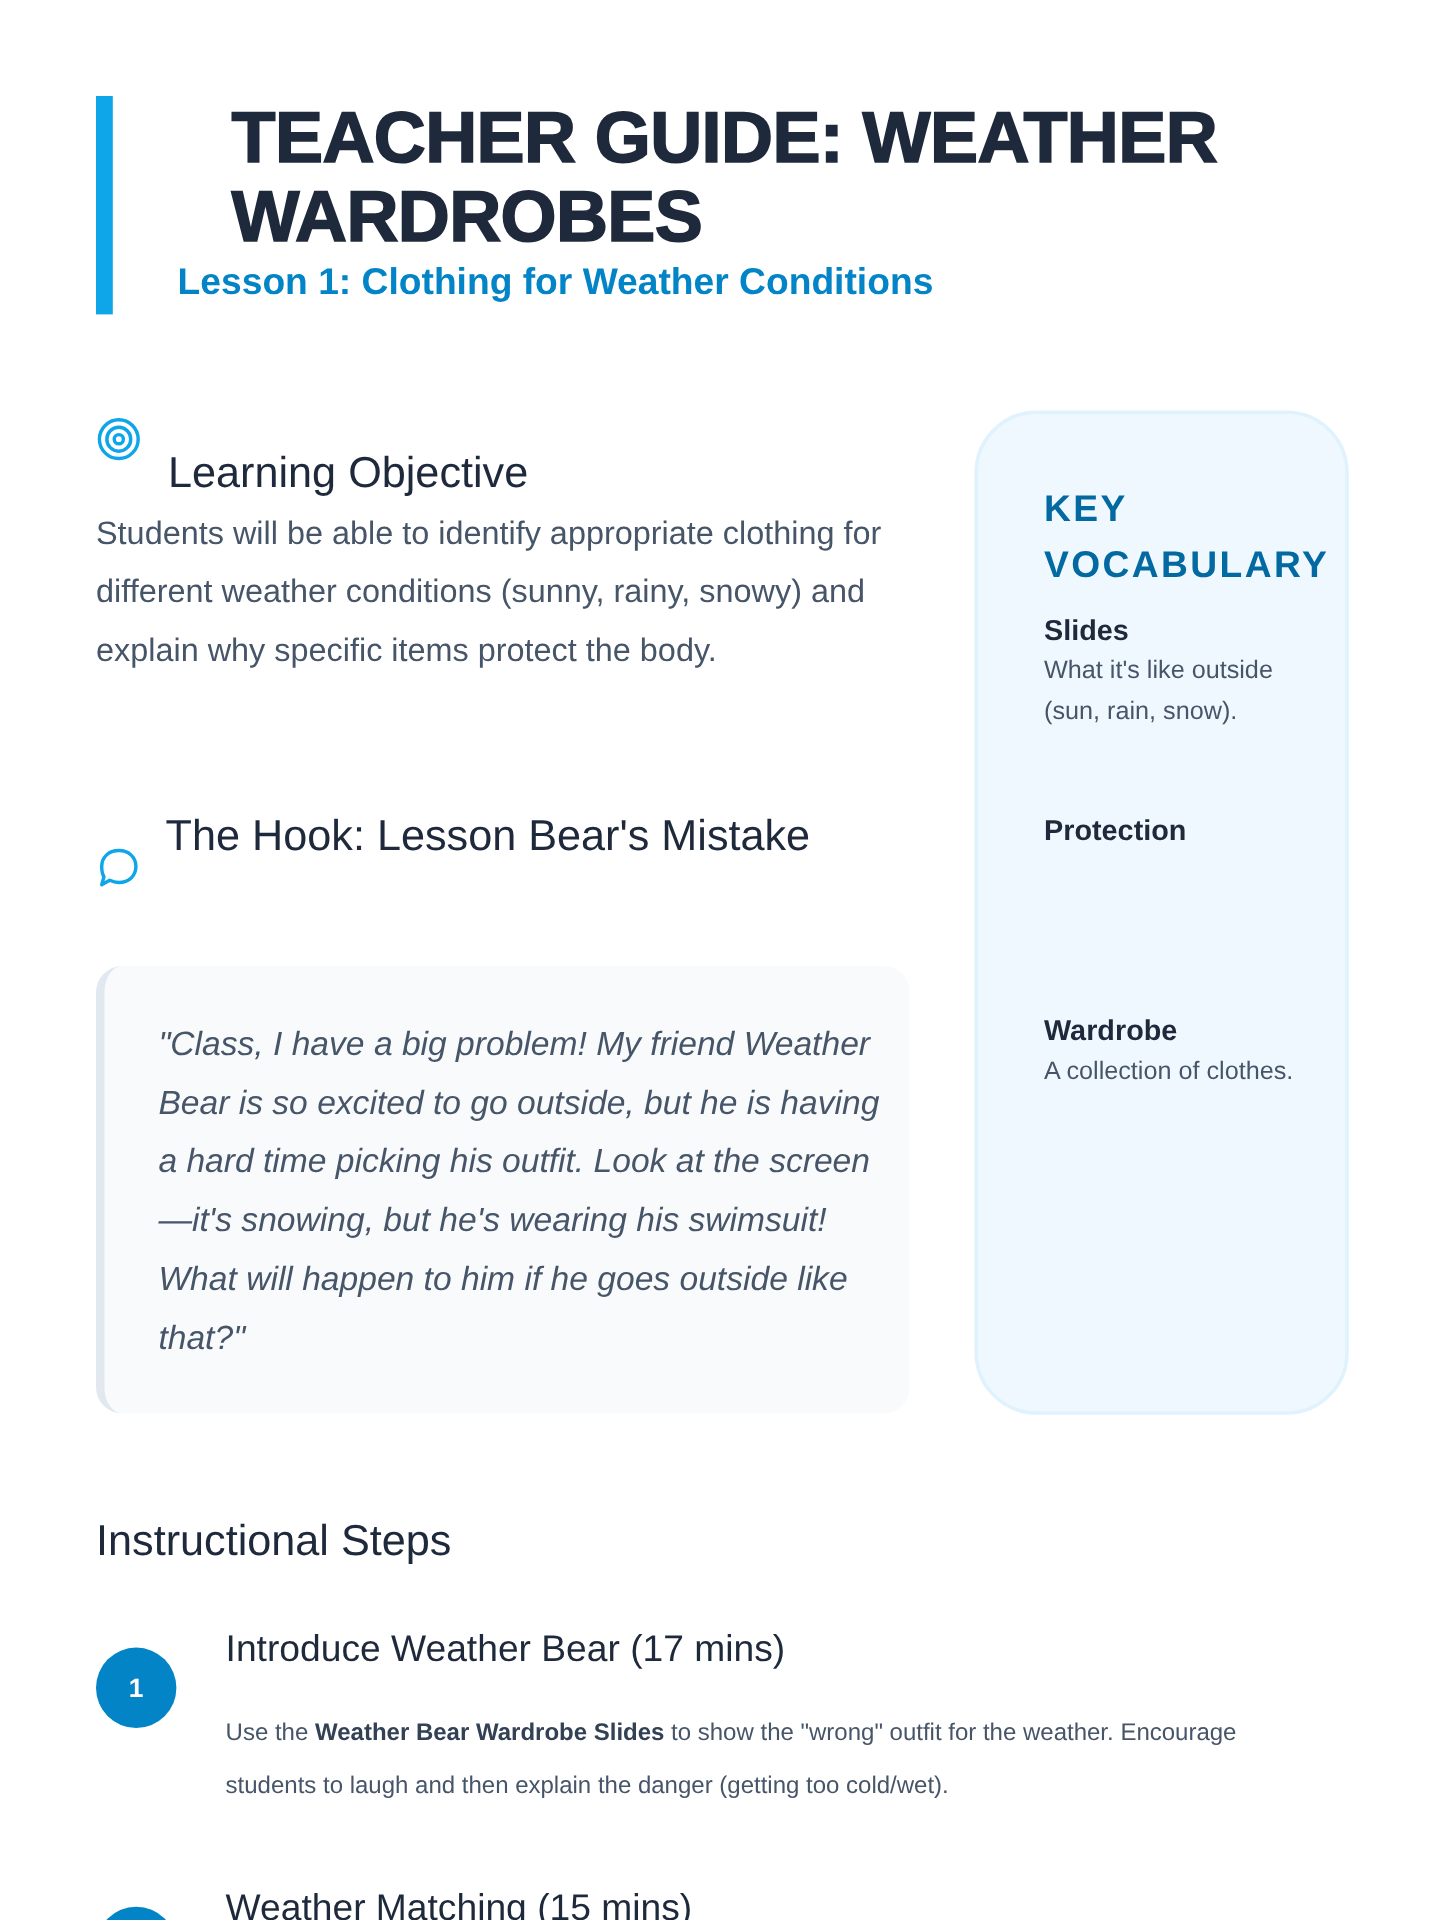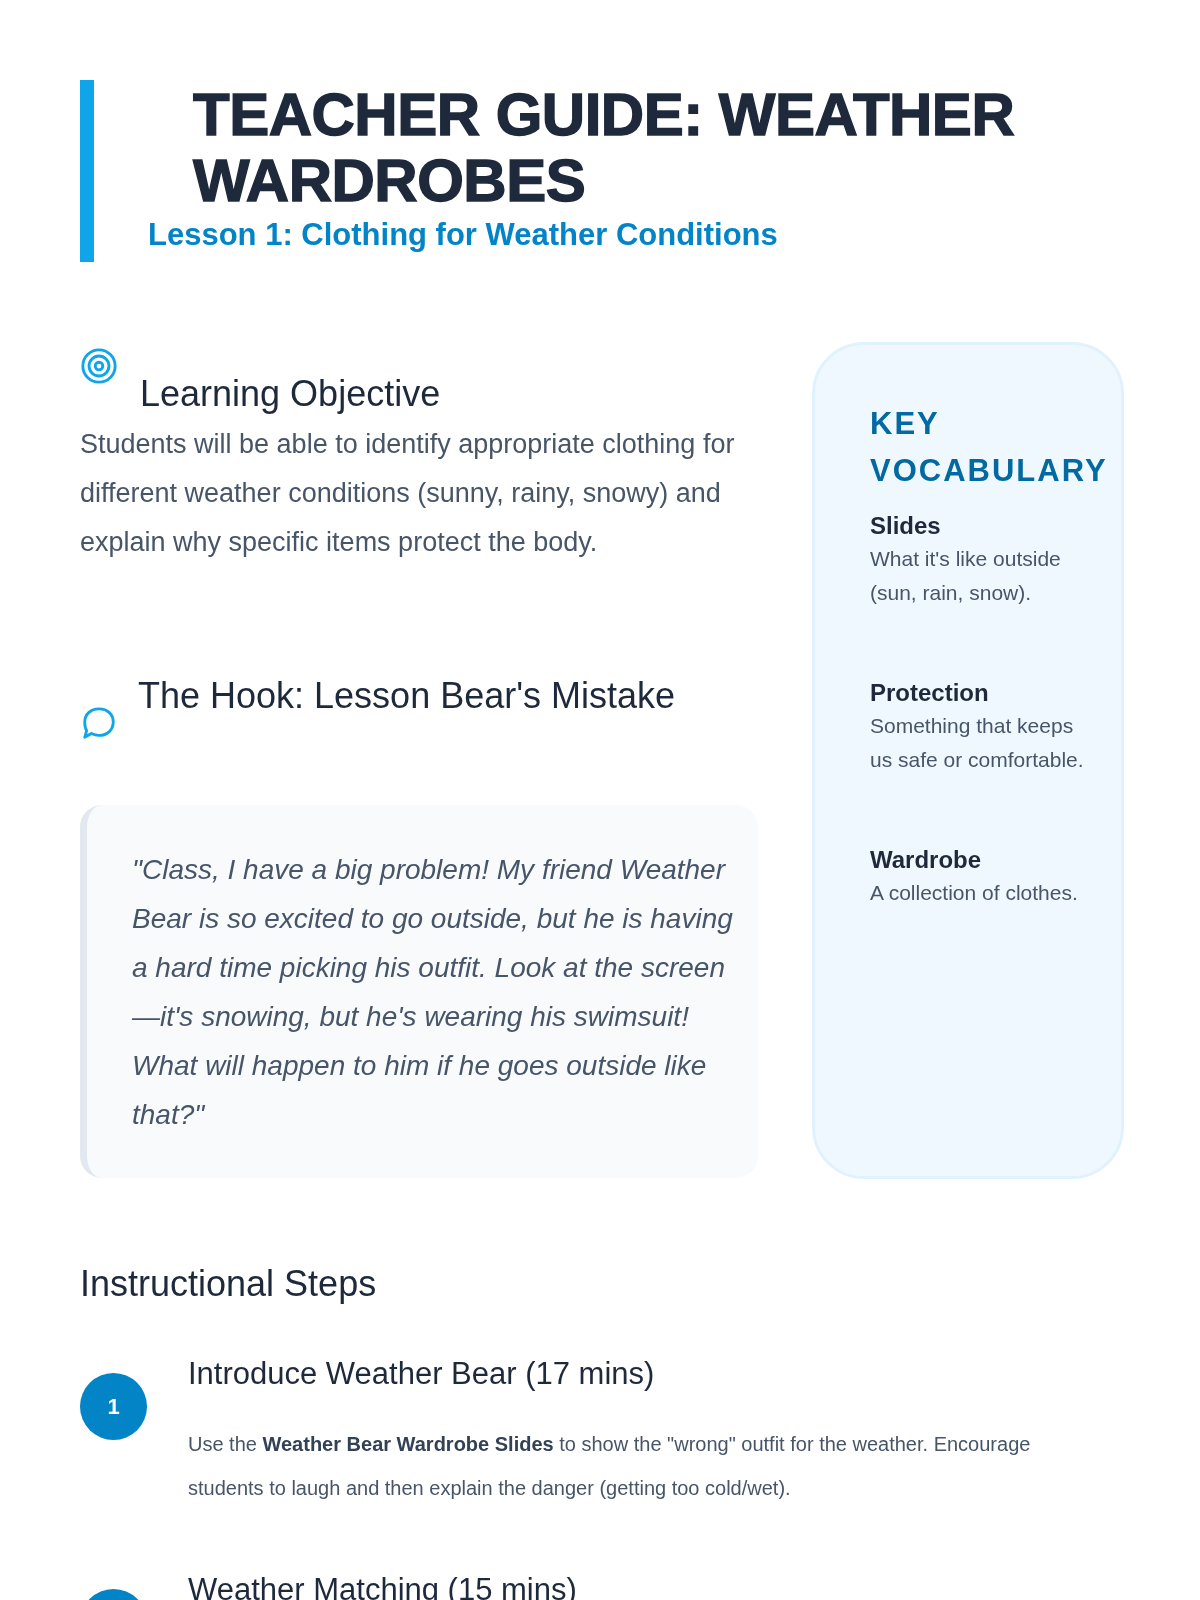--- a/index.html
+++ b/index.html
@@ -62,21 +62,20 @@
 </div>
 
 <aside class="vocab">
   <h3 class="vocab-title">KEY VOCABULARY</h3>
   <div class="vocab-item" style="top:165px">
     <div class="vocab-term">Slides</div>
     <div class="vocab-def">What it's like outside (sun, rain, snow).</div>
   </div>
   <div class="vocab-item" style="top:332px">
     <div class="vocab-term">Protection</div>
-    <div class="vocab-def">Something that keeps us safe or comfortable.</div>
   </div>
   <div class="vocab-item" style="top:499px">
     <div class="vocab-term">Wardrobe</div>
     <div class="vocab-def">A collection of clothes.</div>
   </div>
 </aside>
 
 <h2 class="h2 steps-title">Instructional Steps</h2>
 
 <div class="step" style="top:1350px">

